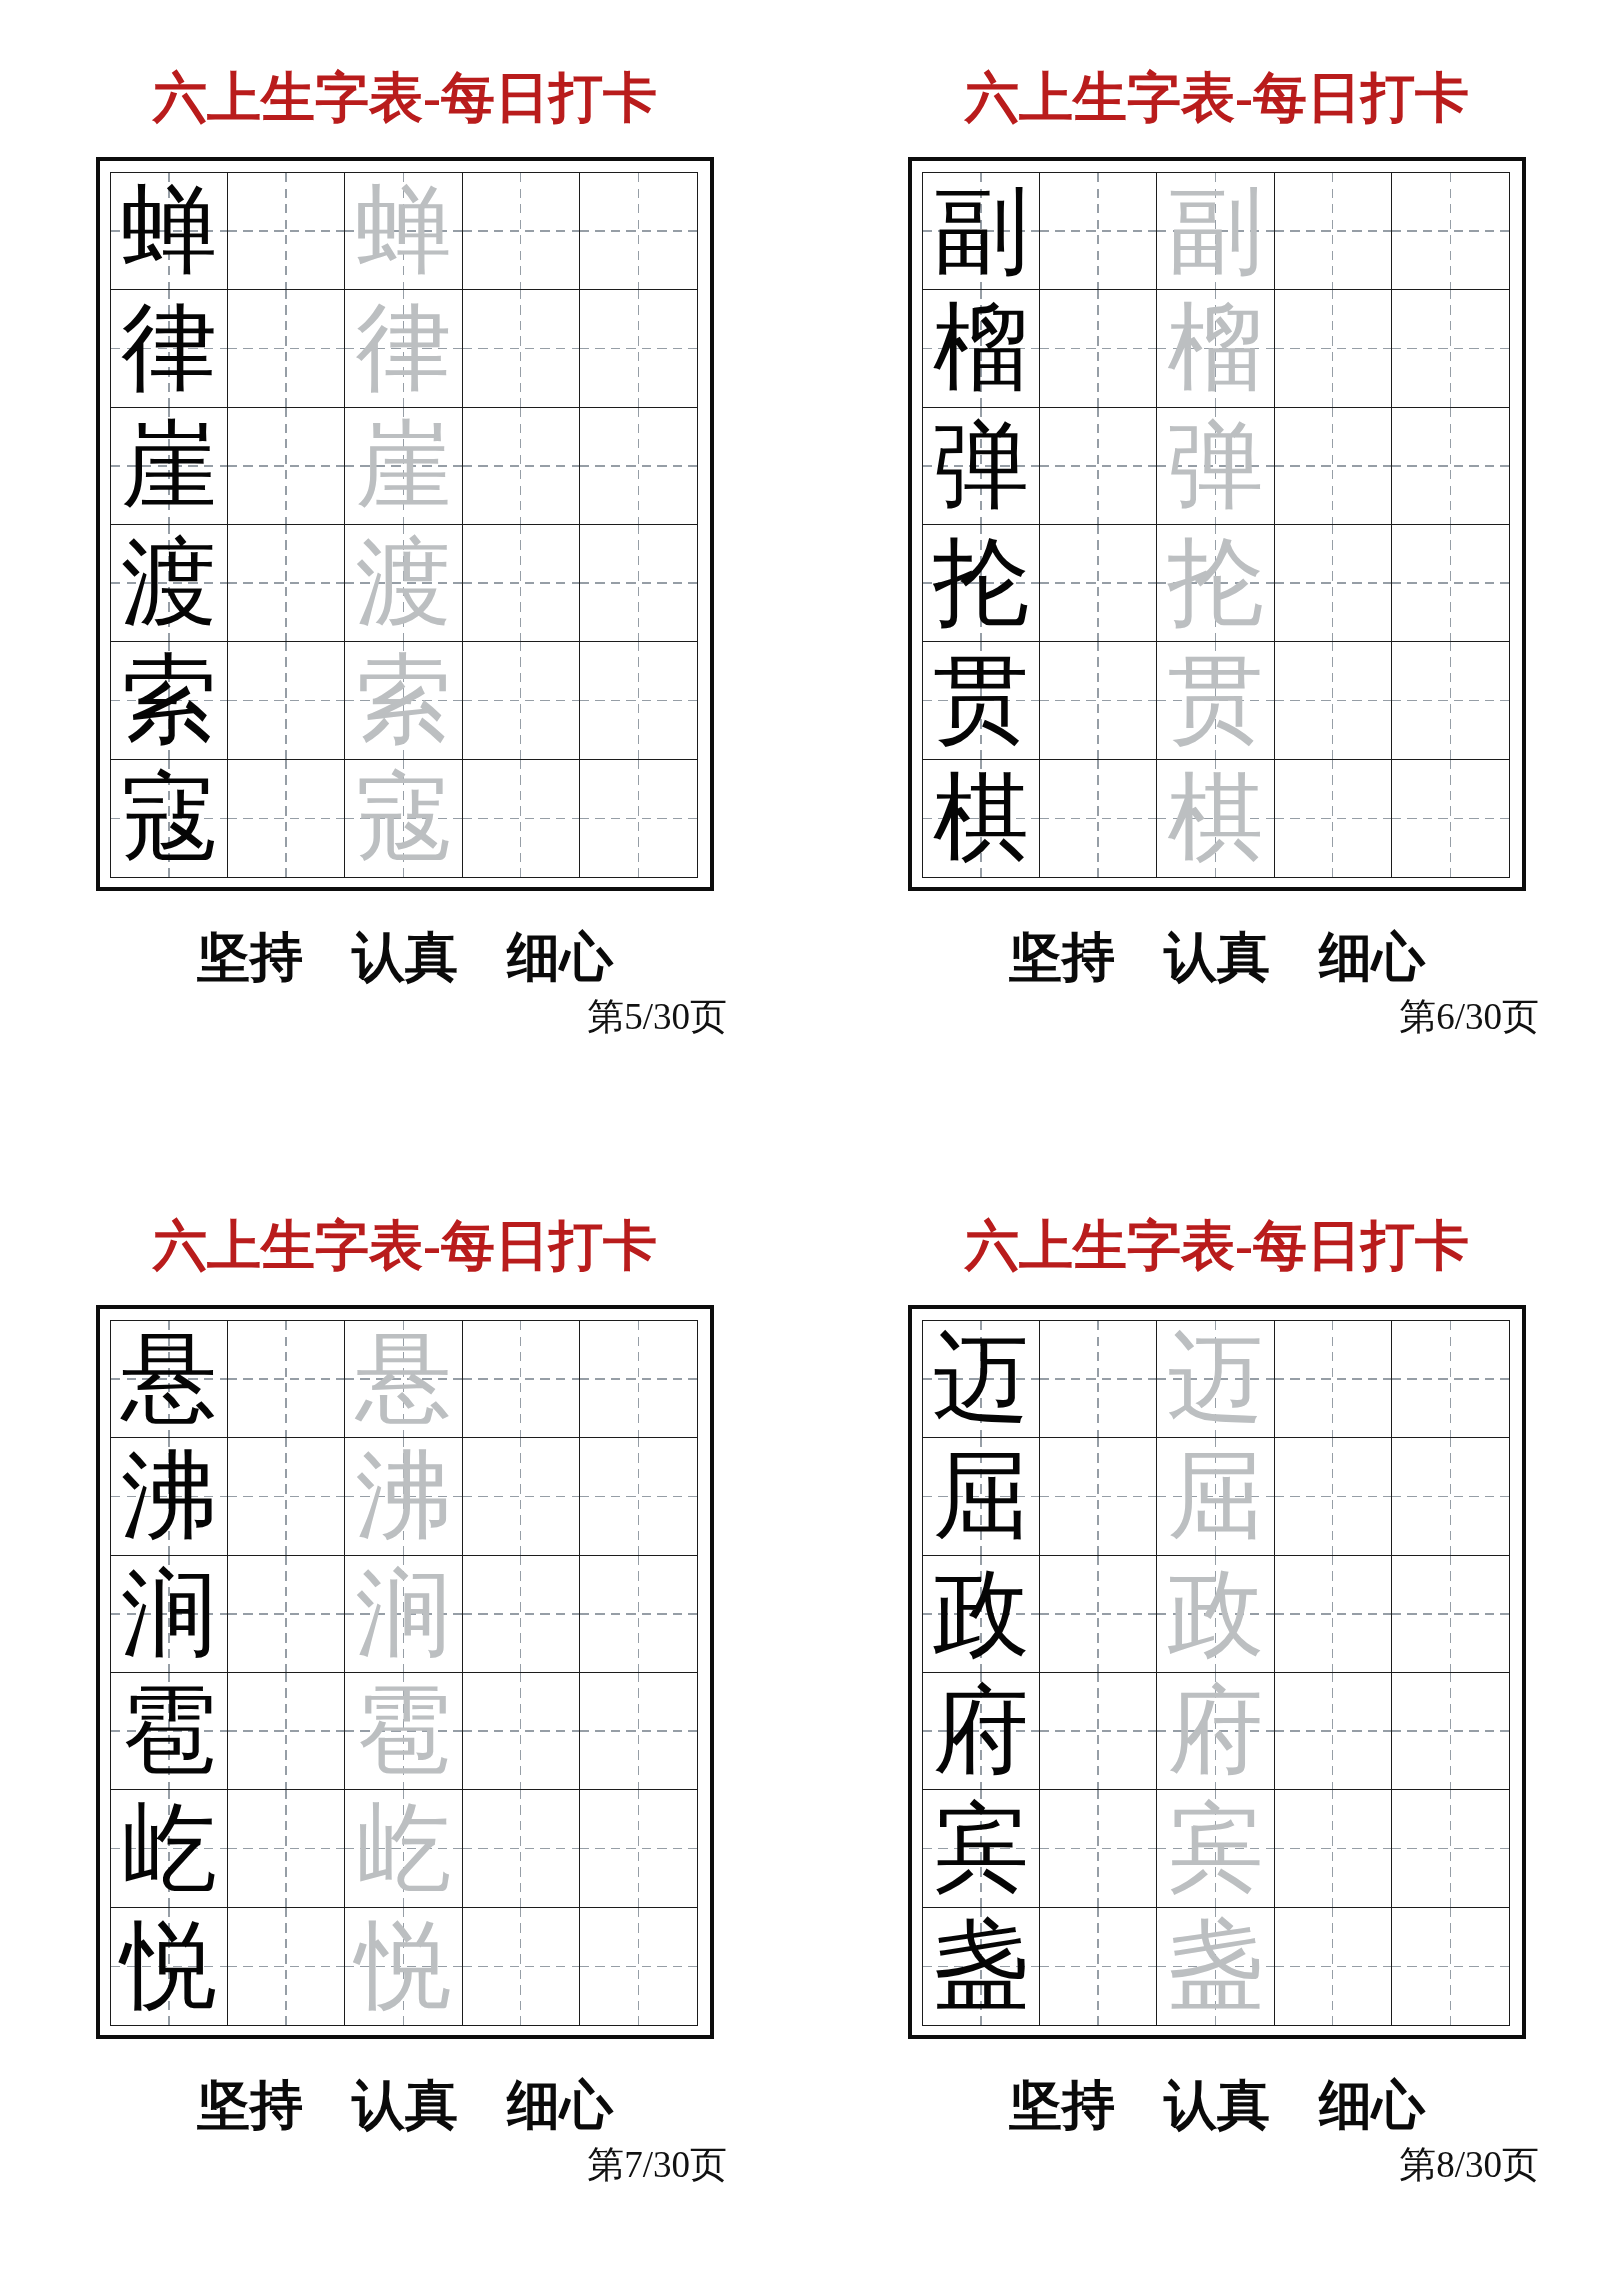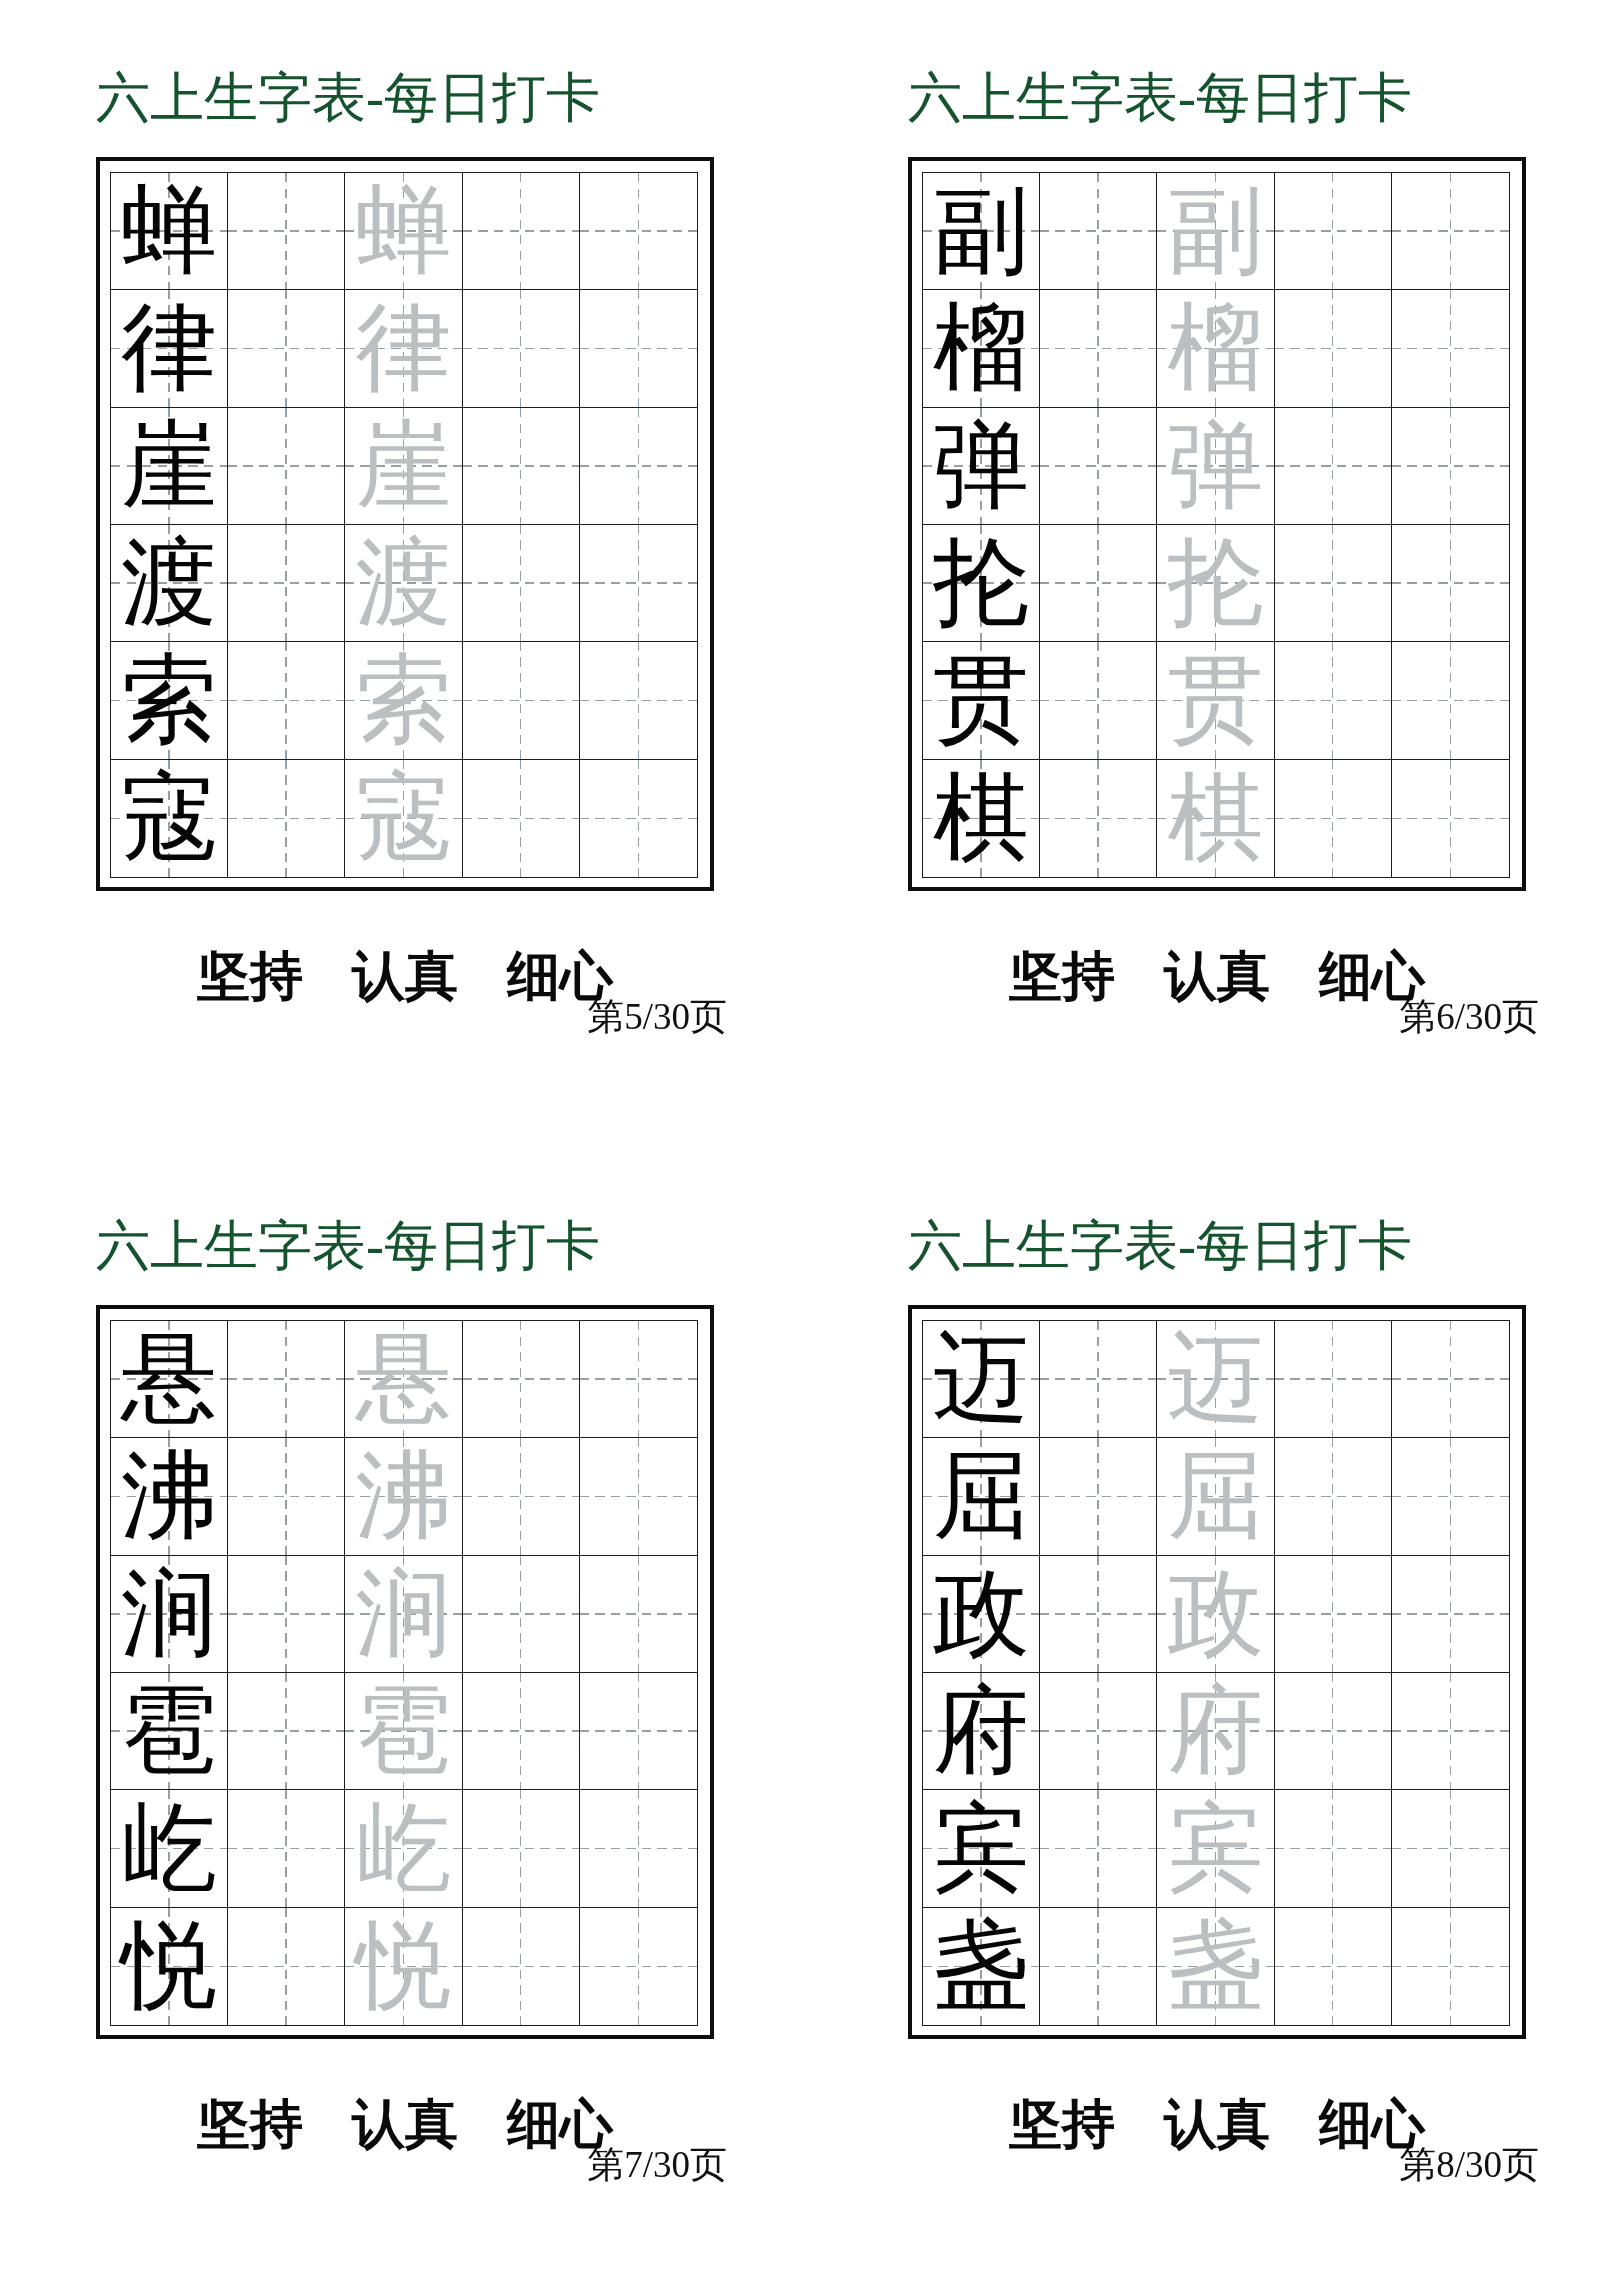--- a/index.html
+++ b/index.html
@@ -8,21 +8,21 @@
     font-family:"Liberation Serif","DejaVu Serif",serif;overflow:hidden;
   }
   .panel{position:absolute;width:812px;height:1148px;}
   .panel.p0{left:0;top:0;}
   .panel.p1{left:812px;top:0;}
   .panel.p2{left:0;top:1148px;}
   .panel.p3{left:812px;top:1148px;}
 
   .title{
     position:absolute;left:96px;top:65px;width:618px;height:66px;
-    text-align:left;font-size:54px;line-height:66px;font-weight:400;color:#14532d;
+    text-align:center;font-size:54px;line-height:66px;font-weight:700;color:#b91c1c;
     white-space:nowrap;
   }
   .frame{
     position:absolute;left:96px;top:157px;width:618px;height:734px;
     box-sizing:border-box;border:4.6px solid #0d0d0d;background:#ffffff;
   }
   .char-grid{
     position:absolute;left:110px;top:172px;width:588px;height:706px;
     box-sizing:border-box;border:1.5px solid #1c1c1c;
     display:grid;grid-template-columns:repeat(5,1fr);grid-template-rows:repeat(6,1fr);
@@ -39,21 +39,21 @@
   }
   .cell::after{
     content:"";position:absolute;left:0;right:0;top:50%;height:1.5px;margin-top:-0.8px;
     background:repeating-linear-gradient(to right,#969ea6 0 9.3px,transparent 9.3px 15.5px);
   }
   .ch{position:relative;z-index:1;font-size:96px;line-height:1;font-weight:400;}
   .ch.black{color:#050505;}
   .ch.traced{color:#bcbfc1;}
 
   .footer{
-    position:absolute;left:96px;top:945px;width:618px;
+    position:absolute;left:96px;top:926px;width:618px;
     display:flex;justify-content:center;gap:49px;
     font-size:53px;line-height:62px;font-weight:700;color:#0a0a0a;white-space:nowrap;
   }
   .pagenum{
     position:absolute;right:85px;top:995px;
     font-size:37px;line-height:43px;color:#111111;white-space:nowrap;margin-left:8px;
   }
 </style>
 </head>
 <body>

